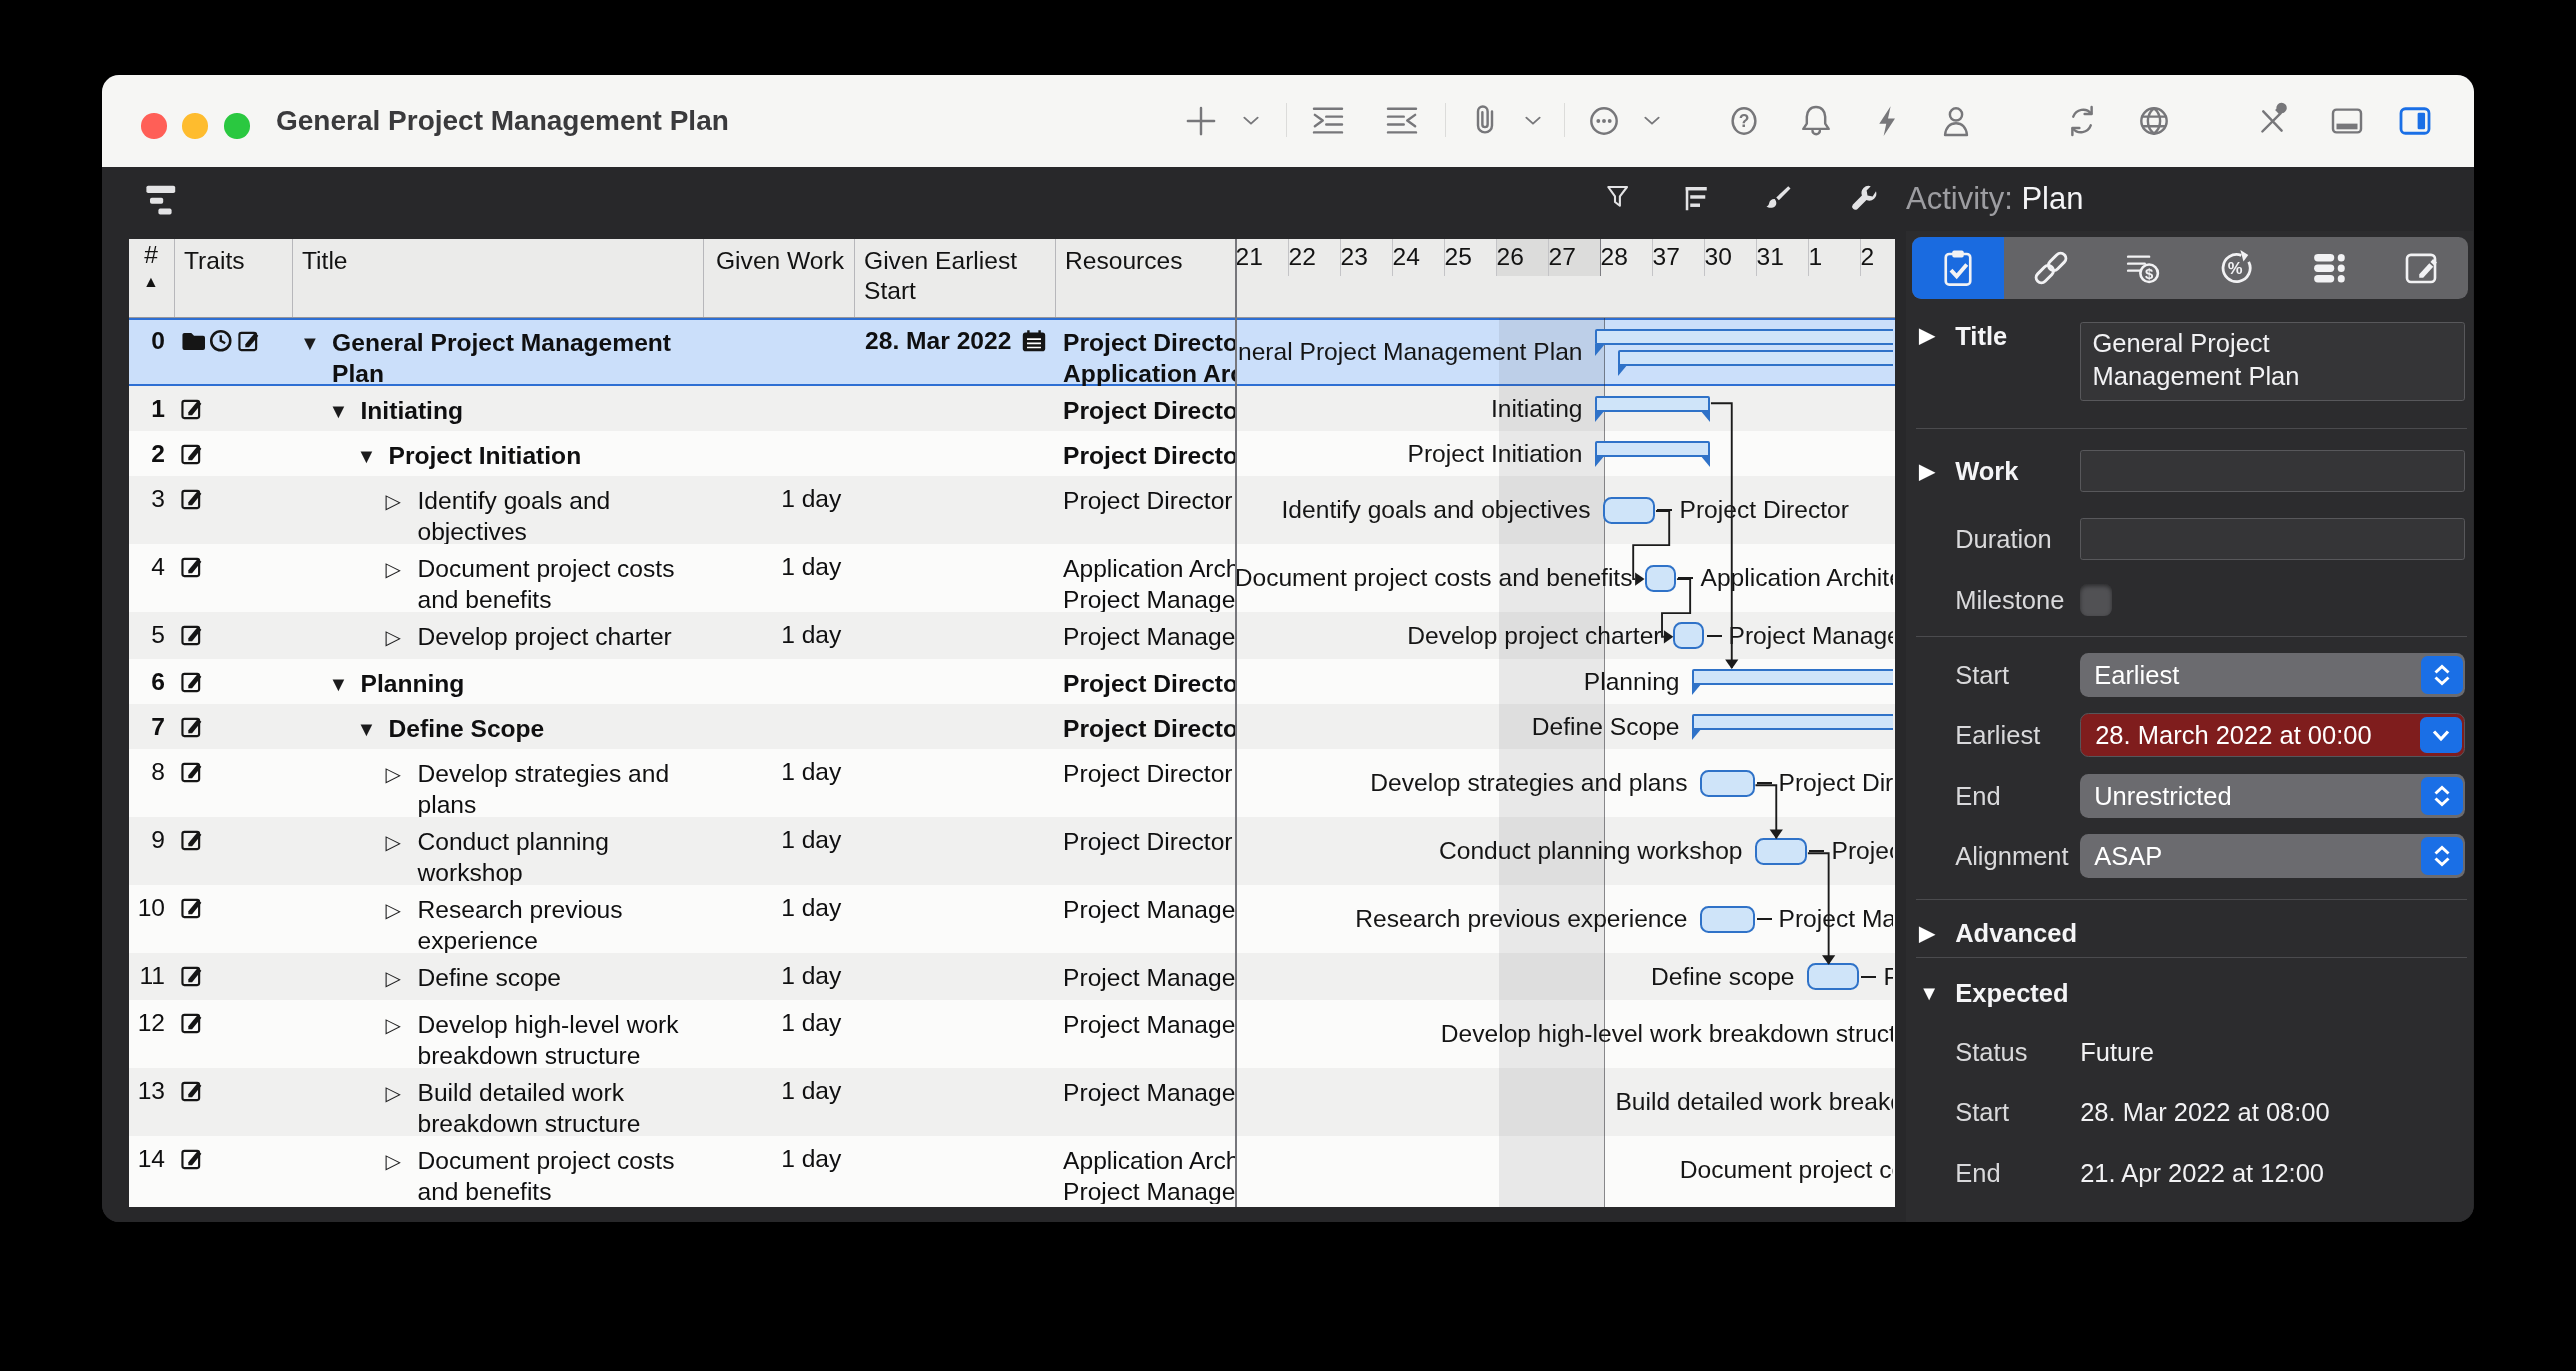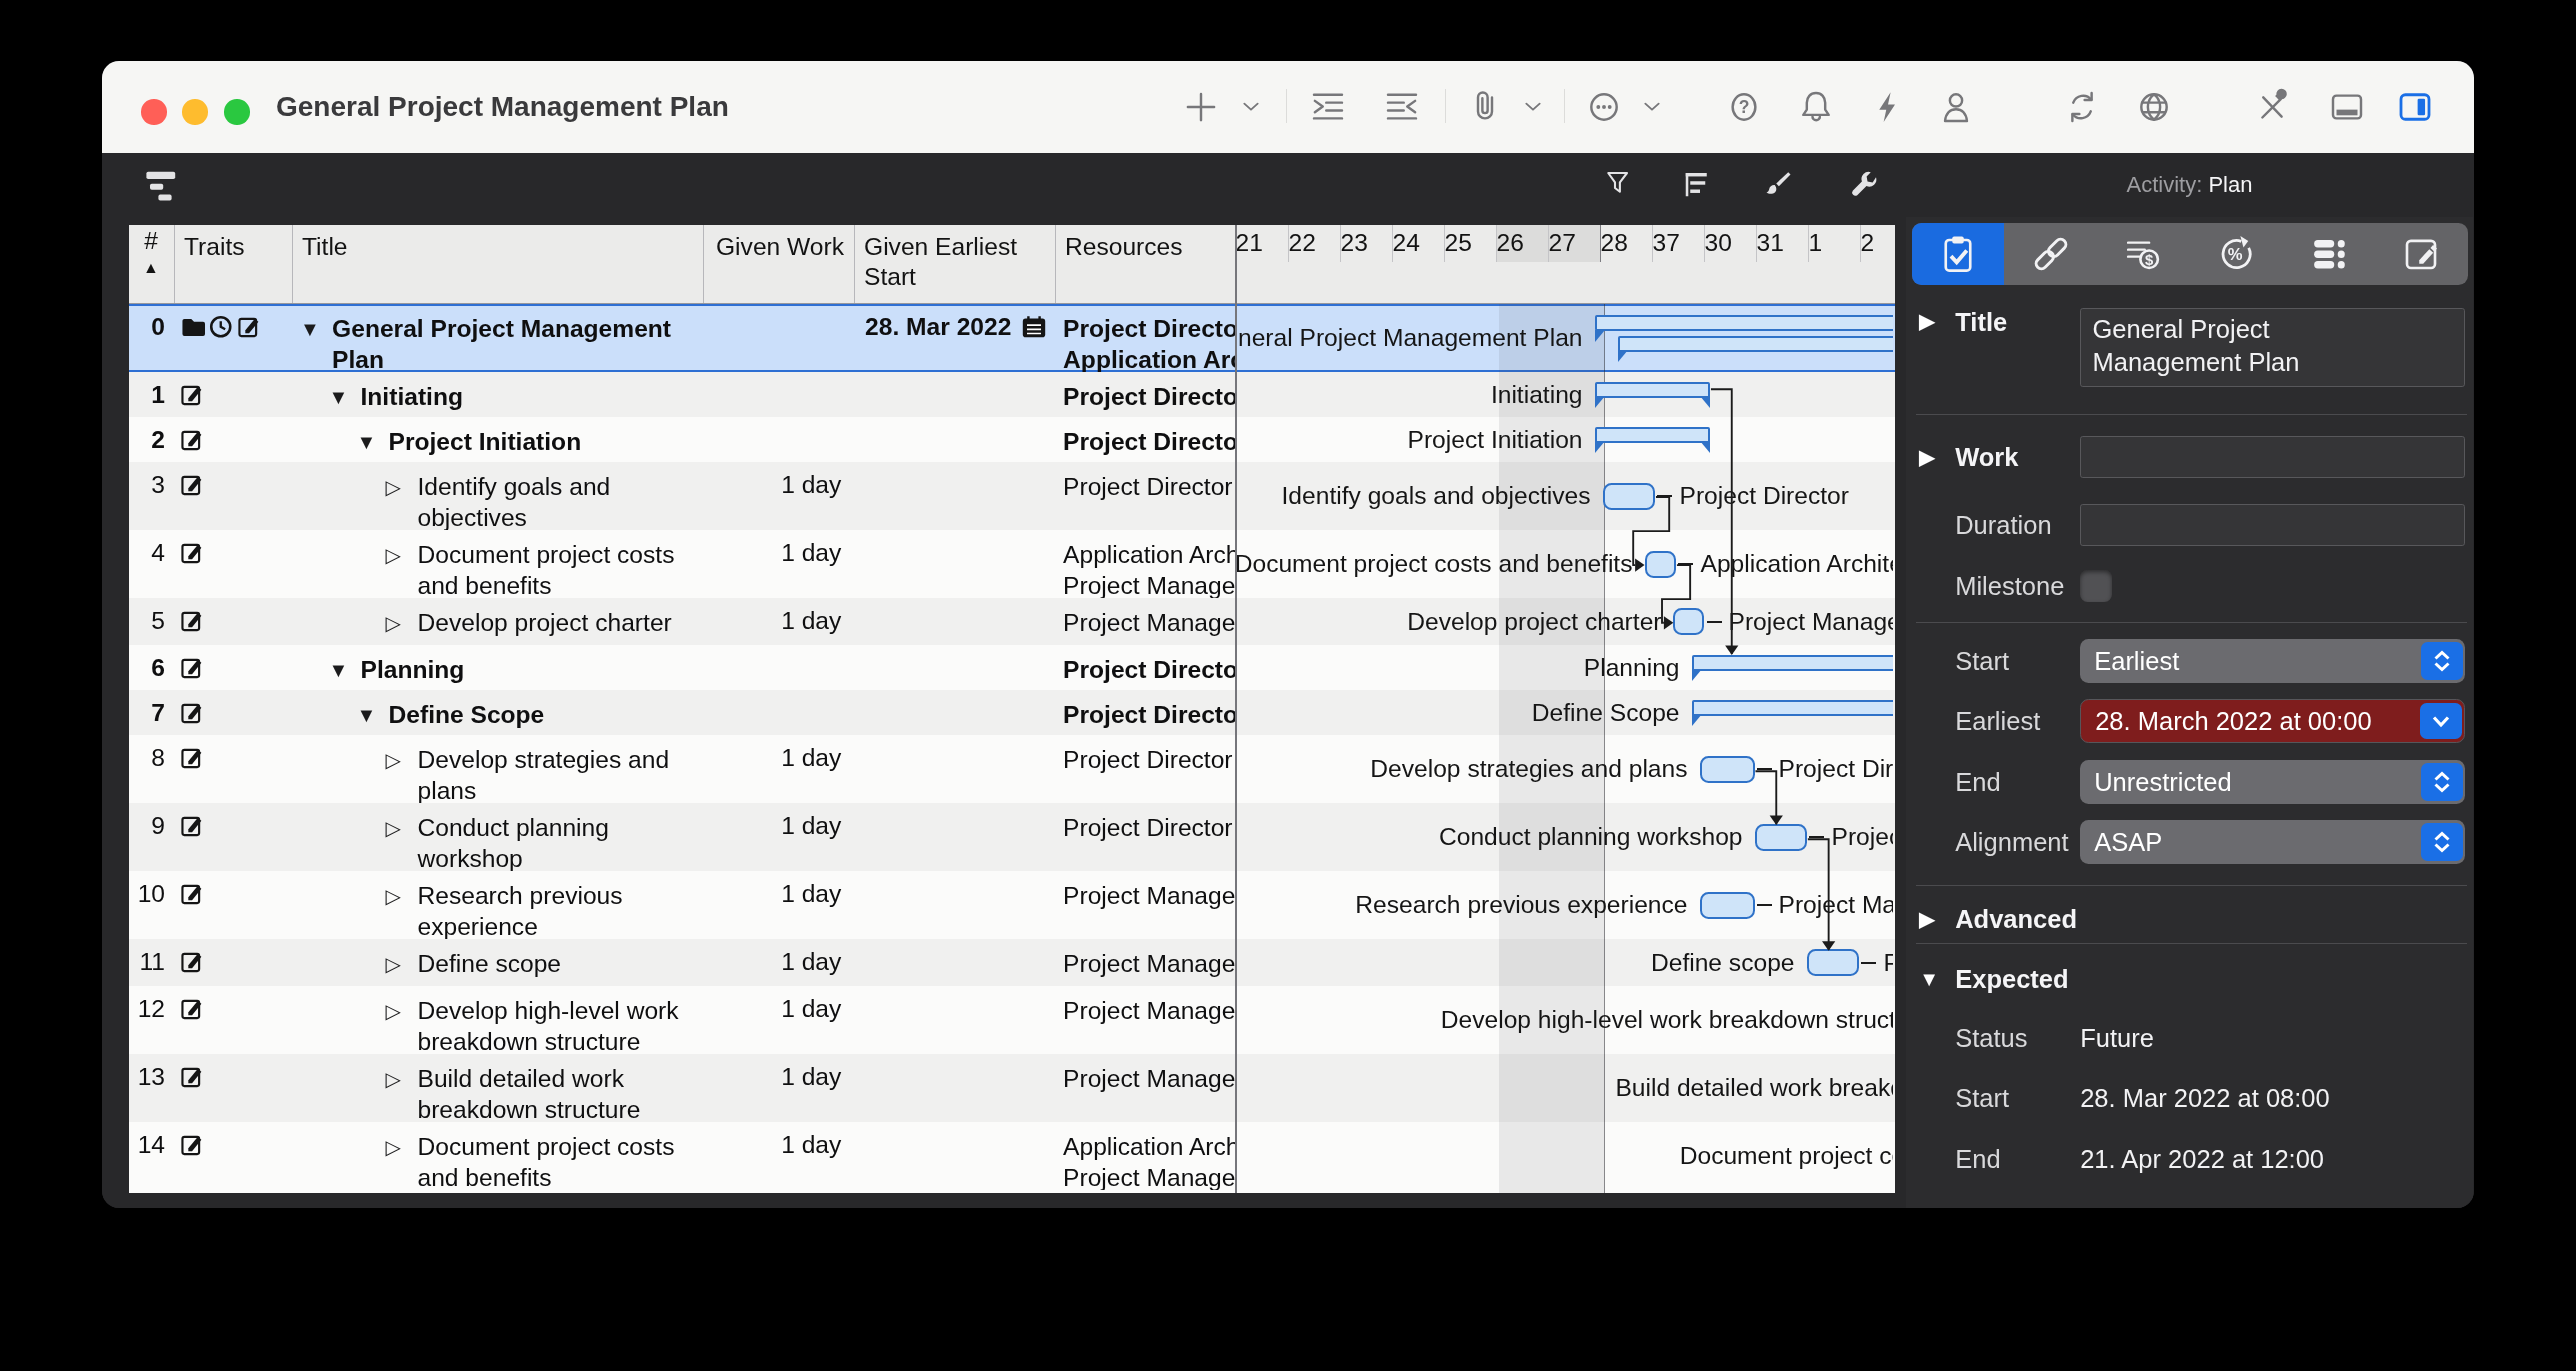--- a/index.html
+++ b/index.html
@@ -2,38 +2,38 @@
 <html style="font-size:15px"><head>
 <meta charset="utf-8">
 <style>
   html,body{margin:0;padding:0;background:#000;width:2576px;height:1371px;position:relative;
     font-family:"Liberation Sans", sans-serif; -webkit-font-smoothing:antialiased;}
   *{box-sizing:border-box}
   svg{width:100%;height:100%;display:block}
   .s{fill:none;stroke:currentColor;stroke-width:2.8;stroke-linecap:round;stroke-linejoin:round}
   .f{fill:currentColor;stroke:none}
 
-  .window{position:absolute;left:102px;top:61px;width:2372px;height:1147px;border-radius:17px;
+  .window{position:absolute;left:102px;top:75px;width:2372px;height:1147px;border-radius:17px;
     background:#28282a;overflow:hidden;box-shadow:0 38px 113px rgba(0,0,0,.95)}
 
   
   .titlebar{position:absolute;top:0;left:0;right:0;height:92px;background:#f6f6f4}
   .tl{position:absolute;top:38px;width:25.5px;height:25.5px;border-radius:50%}
   .win-title{position:absolute;left:174px;top:0;height:92px;line-height:92px;
     font-size:28px;font-weight:700;color:#3a3a3c}
   .ticon{position:absolute;top:24.6px;width:42px;height:42px;color:#77777a}
   .tsep{position:absolute;top:28px;width:0.9px;height:34px;background:#dcdcda}
 
   
   .pathbar{position:absolute;top:92px;left:0;right:0;height:64px;background:#28282a}
   .picon{position:absolute;top:14px;width:36px;height:36px;color:#e3e3e5}
   .crumb{position:absolute;left:87px;top:0;height:64px;line-height:64px;font-size:25.5px;color:#ececee;white-space:nowrap}
   .crumb .sep{color:#a8a8ac;font-size:28px;padding:0 9.5px}
   .activity{position:absolute;left:1804px;width:567px;top:0;height:64px;line-height:64px;
-    text-align:center;font-size:22px}
+    text-align:left;font-size:31px}
   .activity .al{color:#9d9da1}.activity .av{color:#f4f4f6}
 
   
   .content{position:absolute;top:156px;left:0;right:0;bottom:0;background:#28282a}
 
   
   .hdr{position:absolute;left:26.5px;top:7.6px;width:1766px;height:79px;display:flex;
     background:#ebebea;border-bottom:0.9px solid #97979b;color:#131313;font-size:24.6px}
   .hcell{border-right:0.9px solid #b7b7bb;padding:7.6px 9.5px;position:relative;line-height:30px}
   .hcell.right{text-align:right}

